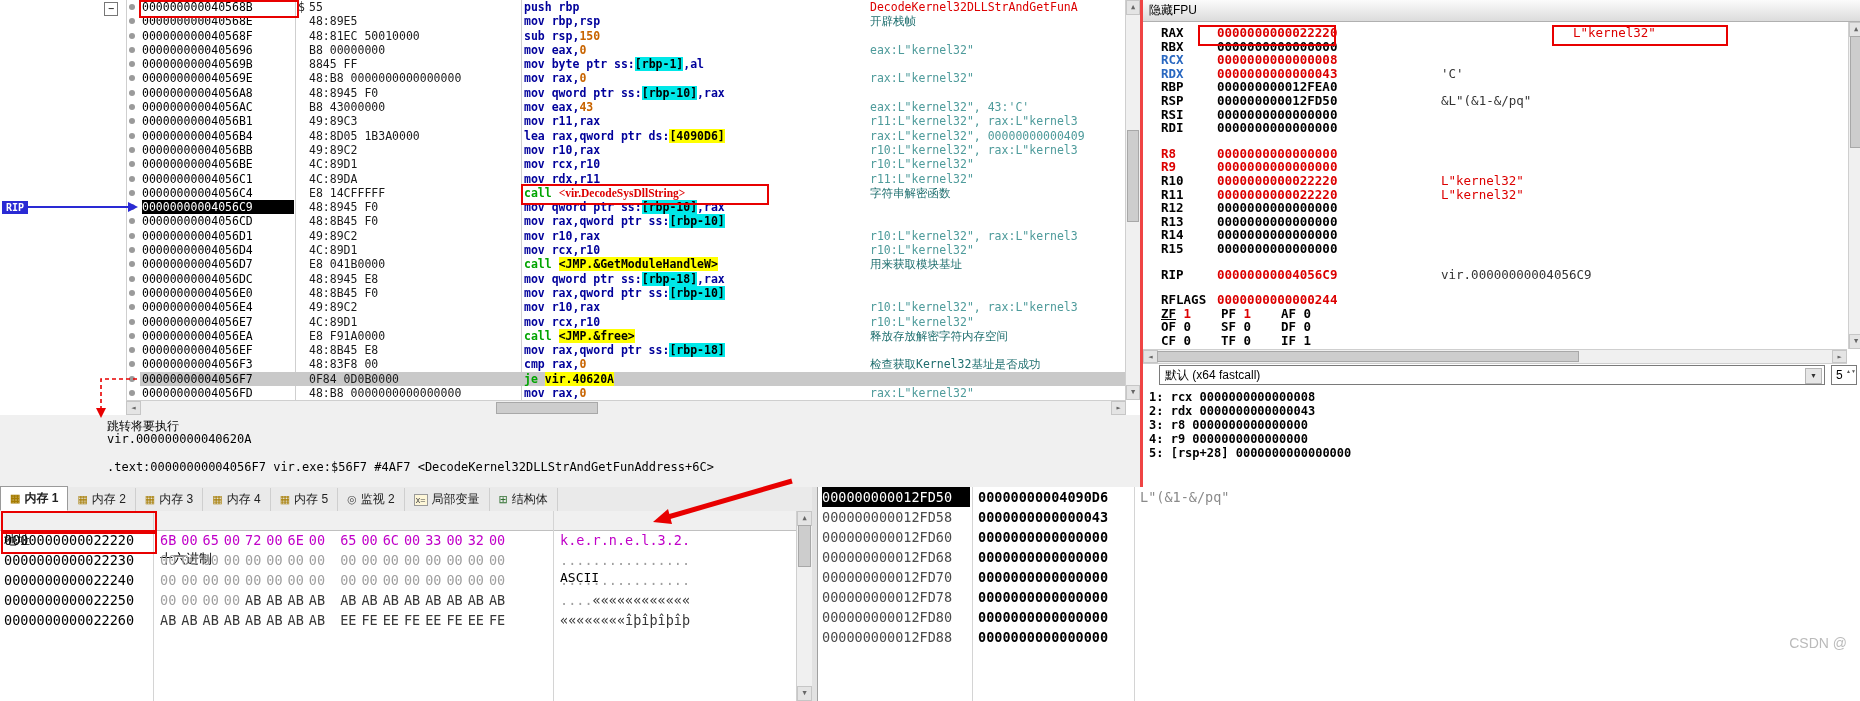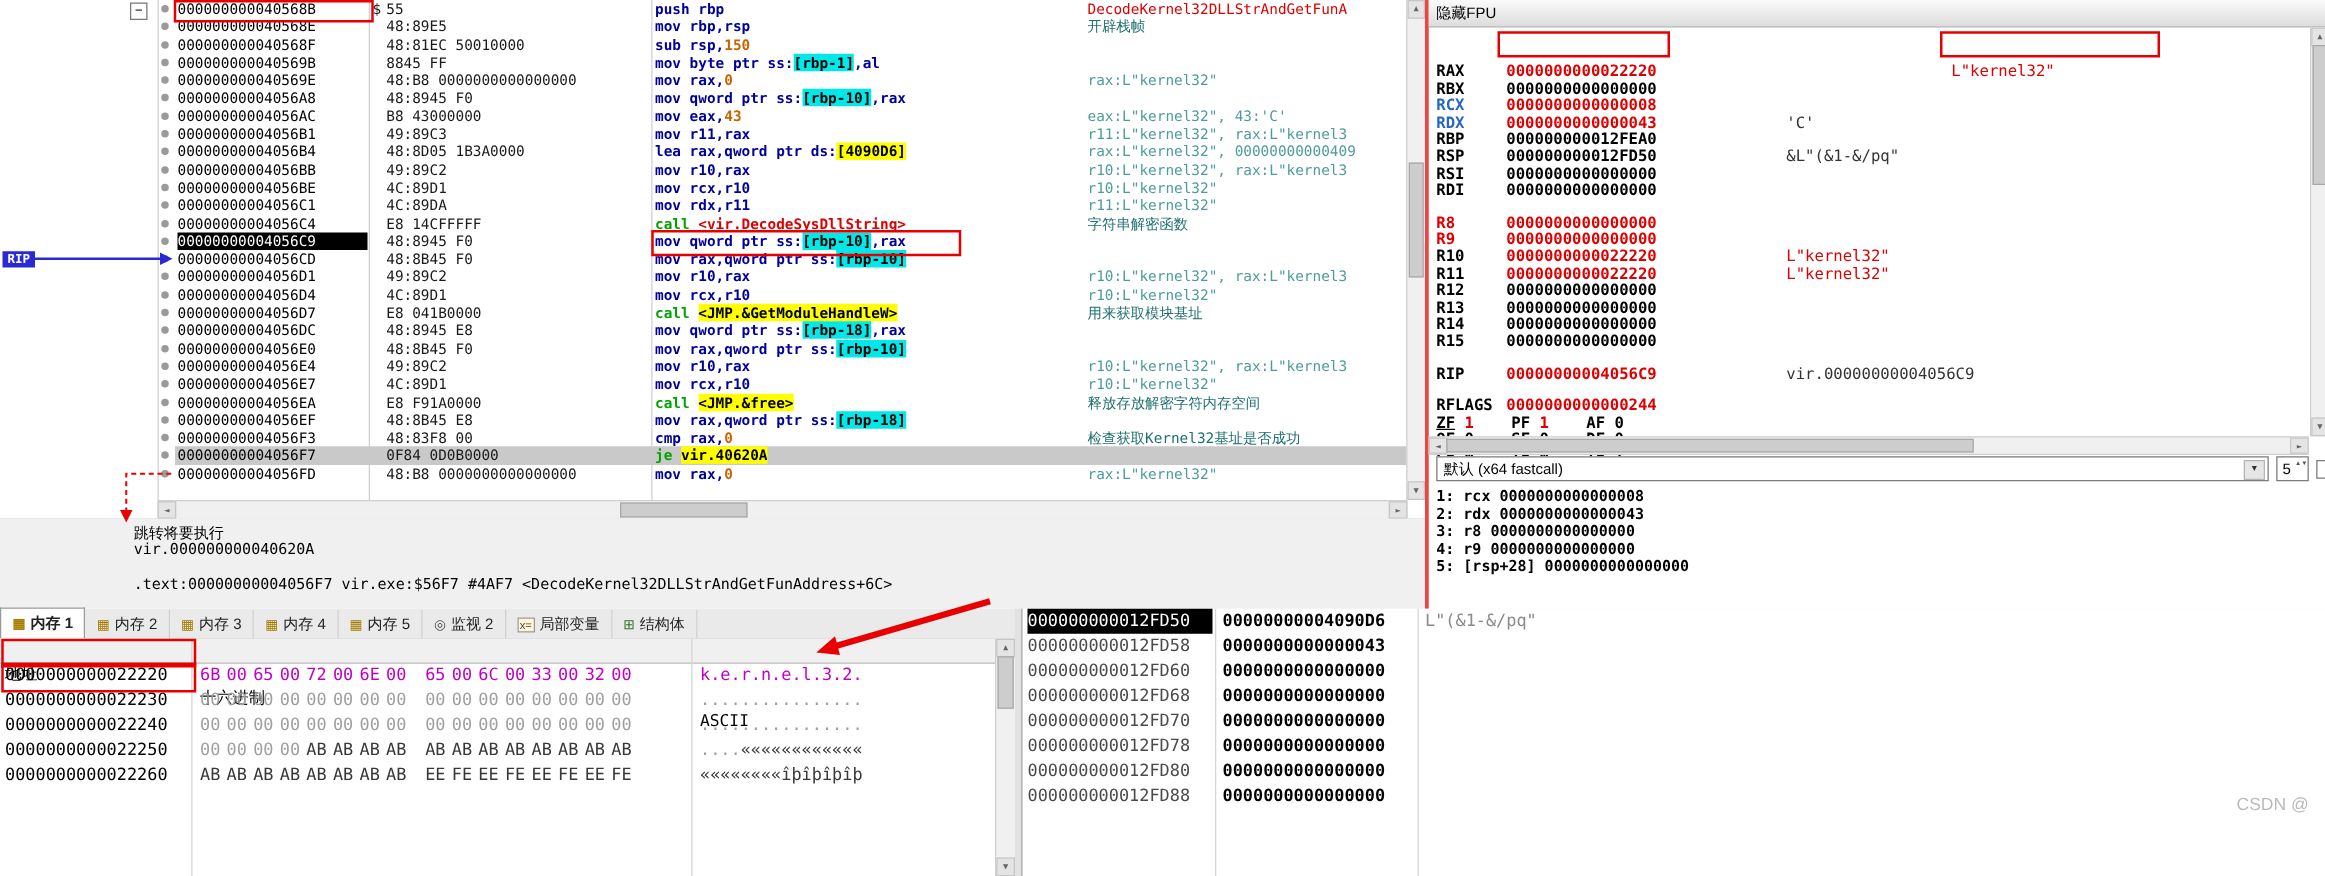--- a/index.html
+++ b/index.html
@@ -13,59 +13,59 @@
   #disasm-rows{position:absolute;left:0;top:0;width:1126px;height:401px;overflow:hidden;}
   .drow{position:relative;height:14.3px;line-height:14.3px;font-size:11.5px;white-space:pre;}
   .selbg{position:absolute;left:140px;right:0;top:0;bottom:0;background:#c9c9c9;}
   .drow .dot{position:absolute;left:129px;top:4px;width:6px;height:6px;border-radius:50%;background:#9a9a9a;}
   .drow .addr{position:absolute;left:142px;width:152px;}
   .drow.rip .addr{background:#000;color:#fff;}
   .drow .prefix{position:absolute;left:298px;color:#222;}
   .drow .bytes{position:absolute;left:309px;width:210px;color:#1a1a1a;}
   .drow .instr{position:absolute;left:524px;font-weight:bold;}
   .drow .comment{position:absolute;left:870px;width:230px;overflow:hidden;}
-  .s-m{color:#00009b;} .s-o{color:#c86400;} .s-g{color:#00a400;} .s-r{color:#dc0000;}
+  .s-m{color:#00009b;} .s-o{color:#c86400;} .s-g{color:#00a400;} .s-r{color:#dc0000;font-family:Liberation Serif, serif;}
   .s-cy{background:#00e8e8;color:#000;} .s-yl{background:#ffff00;color:#000;}
   .cm-label{color:#dc0000;} .cm-auto{color:#4e9b9b;} .cm-user{color:#1f6f6f;}
   
   .sbar{position:absolute;background:#f0f0f0;}
   .sb{position:absolute;color:#666;font-size:7px;text-align:center;background:#e4e4e4;border:1px solid #c6c6c6;}
   .thumb{position:absolute;background:#cdcdcd;border:1px solid #a8a8a8;}
   .dvscroll{right:0;top:0;width:14px;height:400px;border-left:1px solid #cfcfcf;}
   .dvscroll .up{left:0;right:0;top:0;height:13px;line-height:13px;}
   .dvscroll .down{left:0;right:0;bottom:0;height:13px;line-height:13px;}
   .dvscroll .thumb{left:1px;right:1px;top:130px;height:90px;}
   .dhscroll{left:126px;top:400px;width:1000px;height:14px;border-top:1px solid #cfcfcf;}
   .dhscroll .lf{left:0;top:0;bottom:0;width:13px;line-height:13px;}
   .dhscroll .rt{right:0;top:0;bottom:0;width:13px;line-height:13px;}
   .dhscroll .thumb{top:1px;bottom:1px;left:370px;width:100px;}
   
   .pane-regs{position:absolute;left:1140px;top:0;width:720px;height:487px;background:#fff;border-left:3px solid #ef4444;}
   .regs-title{height:21px;line-height:21px;background:linear-gradient(#fbfbfb,#dcdcdc);border-bottom:1px solid #b0b0b0;
               padding-left:6px;font-family:"Liberation Sans",sans-serif;font-size:12px;}
-  #regs-body{position:absolute;top:26px;left:0;right:16px;margin-top:24px;}
+  #regs-body{position:absolute;top:26px;left:12px;right:16px;}
   .reg-row{position:relative;height:13.6px;line-height:13.6px;font-size:12.5px;white-space:pre;}
   .reg-gap{height:12px;}
   .reg-name{position:absolute;left:6px;font-weight:bold;}
   .reg-value{position:absolute;left:62px;font-weight:bold;}
   .reg-extra{position:absolute;left:286px;color:#333;}
   .reg-extra.far{left:418px;}
   .c-red{color:#dc0000;} .c-blue{color:#2867c0;}
   .flag-row{position:relative;height:13.6px;line-height:13.6px;font-size:12.5px;padding-left:6px;}
   .flag-cell{display:inline-block;width:60px;font-weight:bold;}
   .und{text-decoration:underline;}
   .regs-vscroll{right:0;top:22px;width:14px;height:327px;border-left:1px solid #cfcfcf;}
   .regs-vscroll .up{left:0;right:0;top:0;height:13px;line-height:13px;}
   .regs-vscroll .down{left:0;right:0;bottom:0;height:13px;line-height:13px;}
   .regs-vscroll .thumb{left:1px;right:1px;top:14px;height:110px;}
   .regs-hscroll{left:0;top:349px;width:704px;height:13px;border-top:1px solid #cfcfcf;border-bottom:1px solid #cfcfcf;}
   .regs-hscroll .lf{left:0;top:0;bottom:0;width:13px;line-height:12px;}
   .regs-hscroll .rt{right:0;top:0;bottom:0;width:13px;line-height:12px;}
   .regs-hscroll .thumb{top:1px;bottom:1px;left:14px;width:420px;}
-  .args-bar{position:absolute;top:365px;left:6px;right:2px;height:32px;font-family:"Liberation Sans",sans-serif;}
+  .args-bar{position:absolute;top:365px;left:16px;right:2px;height:32px;font-family:"Liberation Sans",sans-serif;}
   .combo{position:absolute;left:0;width:666px;height:20px;border:1px solid #7a7a7a;background:#fff;line-height:18px;
          padding-left:5px;font-size:12px;box-sizing:border-box;}
   .combo-arrow{position:absolute;right:2px;top:2px;width:15px;height:14px;background:#e6e6e6;border:1px solid #b5b5b5;
                font-size:7px;line-height:14px;text-align:center;color:#333;}
   .spinner{position:absolute;left:672px;width:26px;height:20px;border:1px solid #7a7a7a;background:#fff;
            line-height:18px;padding-left:4px;font-size:12px;box-sizing:border-box;}
   .spin-ud{position:absolute;right:1px;top:1px;width:9px;font-size:5px;line-height:8px;color:#555;text-align:center;}
   .argcheck{position:absolute;left:704px;top:3px;width:13px;height:13px;border:1px solid #7a7a7a;background:#fff;}
   #args-rows{position:absolute;top:390px;left:0;right:0;}
   .arg-row{height:14px;line-height:14px;padding-left:6px;font-size:12px;font-weight:bold;white-space:pre;}
@@ -121,20 +121,21 @@
 
   <div class="pane-disasm">
     <div class="colsep" style="left:126px"></div>
     <div class="colsep" style="left:295px"></div>
     <div class="colsep" style="left:521px"></div>
     <div class="fold-box">−</div>
     <div id="disasm-rows">
         <div class="drow"><span class="dot"></span><span class="addr">000000000040568B</span><span class="prefix">$</span><span class="bytes">55</span><span class="instr"><span class="s-m">push rbp</span></span><span class="comment cm-label">DecodeKernel32DLLStrAndGetFunA</span></div>
         <div class="drow"><span class="dot"></span><span class="addr">000000000040568E</span><span class="bytes">48:89E5</span><span class="instr"><span class="s-m">mov rbp,rsp</span></span><span class="comment cm-user">开辟栈帧</span></div>
         <div class="drow"><span class="dot"></span><span class="addr">000000000040568F</span><span class="bytes">48:81EC 50010000</span><span class="instr"><span class="s-m">sub rsp,</span><span class="s-o">150</span></span></div>
+        <div class="drow"><span class="dot"></span><span class="addr">0000000000405696</span><span class="bytes">B8 00000000</span><span class="instr"><span class="s-m">mov eax,</span><span class="s-o">0</span></span><span class="comment cm-auto">eax:L"kernel32"</span></div>
         <div class="drow"><span class="dot"></span><span class="addr">000000000040569B</span><span class="bytes">8845 FF</span><span class="instr"><span class="s-m">mov byte ptr ss:</span><span class="s-cy">[rbp-1]</span><span class="s-m">,al</span></span></div>
         <div class="drow"><span class="dot"></span><span class="addr">000000000040569E</span><span class="bytes">48:B8 0000000000000000</span><span class="instr"><span class="s-m">mov rax,</span><span class="s-o">0</span></span><span class="comment cm-auto">rax:L"kernel32"</span></div>
         <div class="drow"><span class="dot"></span><span class="addr">00000000004056A8</span><span class="bytes">48:8945 F0</span><span class="instr"><span class="s-m">mov qword ptr ss:</span><span class="s-cy">[rbp-10]</span><span class="s-m">,rax</span></span></div>
         <div class="drow"><span class="dot"></span><span class="addr">00000000004056AC</span><span class="bytes">B8 43000000</span><span class="instr"><span class="s-m">mov eax,</span><span class="s-o">43</span></span><span class="comment cm-auto">eax:L"kernel32", 43:'C'</span></div>
         <div class="drow"><span class="dot"></span><span class="addr">00000000004056B1</span><span class="bytes">49:89C3</span><span class="instr"><span class="s-m">mov r11,rax</span></span><span class="comment cm-auto">r11:L"kernel32", rax:L"kernel3</span></div>
         <div class="drow"><span class="dot"></span><span class="addr">00000000004056B4</span><span class="bytes">48:8D05 1B3A0000</span><span class="instr"><span class="s-m">lea rax,qword ptr ds:</span><span class="s-yl">[4090D6]</span></span><span class="comment cm-auto">rax:L"kernel32", 00000000000409</span></div>
         <div class="drow"><span class="dot"></span><span class="addr">00000000004056BB</span><span class="bytes">49:89C2</span><span class="instr"><span class="s-m">mov r10,rax</span></span><span class="comment cm-auto">r10:L"kernel32", rax:L"kernel3</span></div>
         <div class="drow"><span class="dot"></span><span class="addr">00000000004056BE</span><span class="bytes">4C:89D1</span><span class="instr"><span class="s-m">mov rcx,r10</span></span><span class="comment cm-auto">r10:L"kernel32"</span></div>
         <div class="drow"><span class="dot"></span><span class="addr">00000000004056C1</span><span class="bytes">4C:89DA</span><span class="instr"><span class="s-m">mov rdx,r11</span></span><span class="comment cm-auto">r11:L"kernel32"</span></div>
         <div class="drow"><span class="dot"></span><span class="addr">00000000004056C4</span><span class="bytes">E8 14CFFFFF</span><span class="instr"><span class="s-g">call </span><span class="s-r">&lt;vir.DecodeSysDllString&gt;</span></span><span class="comment cm-user">字符串解密函数</span></div>

